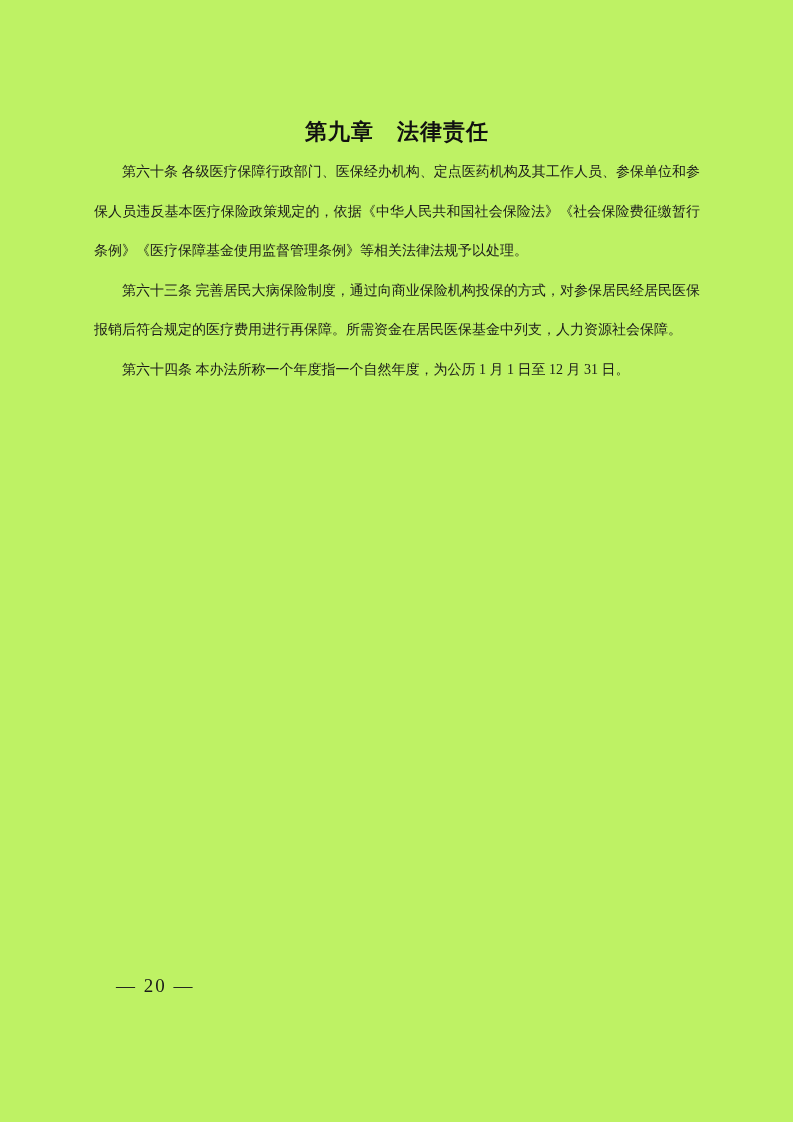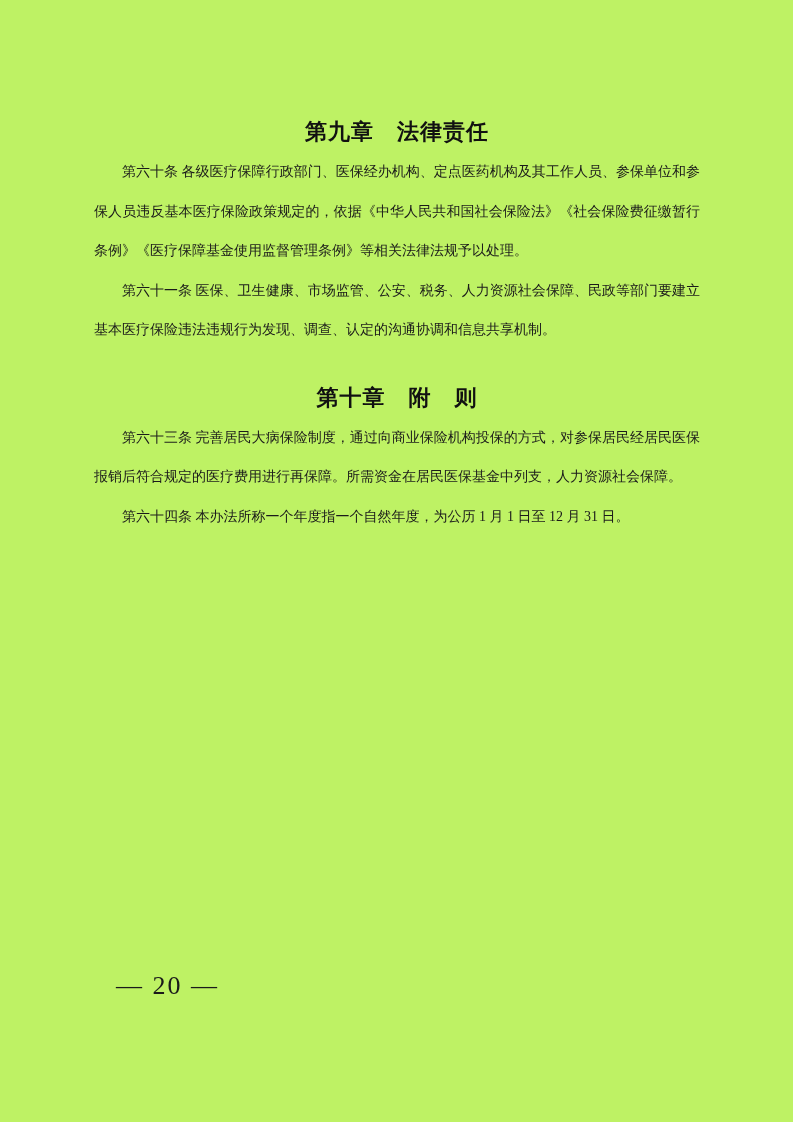--- a/index.html
+++ b/index.html
@@ -41,39 +41,37 @@
     line-height: 39.5px;
     text-align: justify;
     text-justify: inter-ideograph;
     text-indent: 2em;
     color: #1a1a1a;
   }
   .page-number {
     position: absolute;
     left: 116px;
     top: 974px;
-    font-size: 26px;
+    font-size: 19px;
     line-height: 24px;
     color: #1a1a1a;
     letter-spacing: 2px;
   }
 </style>
 </head>
 <body>
 
 <div class="page">
   <div class="content">
 
     <h2 class="chapter-heading">第九章　法律责任</h2>
 
     <p class="body-para">第六十条 各级医疗保障行政部门、医保经办机构、定点医药机构及其工作人员、参保单位和参保人员违反基本医疗保险政策规定的，依据《中华人民共和国社会保险法》《社会保险费征缴暂行条例》《医疗保障基金使用监督管理条例》等相关法律法规予以处理。</p>
 
-    <p class="body-para">第六十一条 医保、卫生健康、市场监管、公安、税务、人力资源社会保障、民政等部门要建立基本医疗保险违法违规行为发现、调查、认定的沟通协调和信息共享机制。</p>
 
-    <h2 class="chapter-heading spaced">第十章　附　则</h2>
 
 
     <p class="body-para">第六十三条 完善居民大病保险制度，通过向商业保险机构投保的方式，对参保居民经居民医保报销后符合规定的医疗费用进行再保障。所需资金在居民医保基金中列支，人力资源社会保障。</p>
 
     <p class="body-para">第六十四条 本办法所称一个年度指一个自然年度，为公历 1 月 1 日至 12 月 31 日。</p>
 
   </div>
 
   <div class="page-number">— 20 —</div>
 </div>

